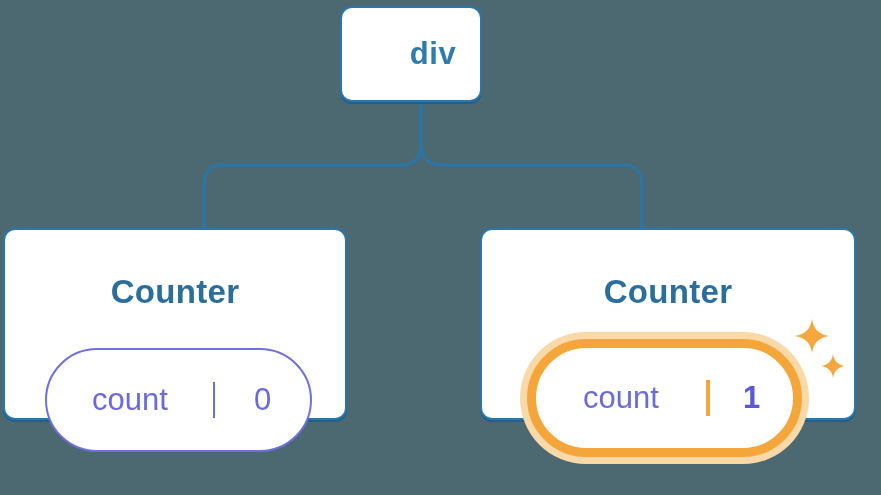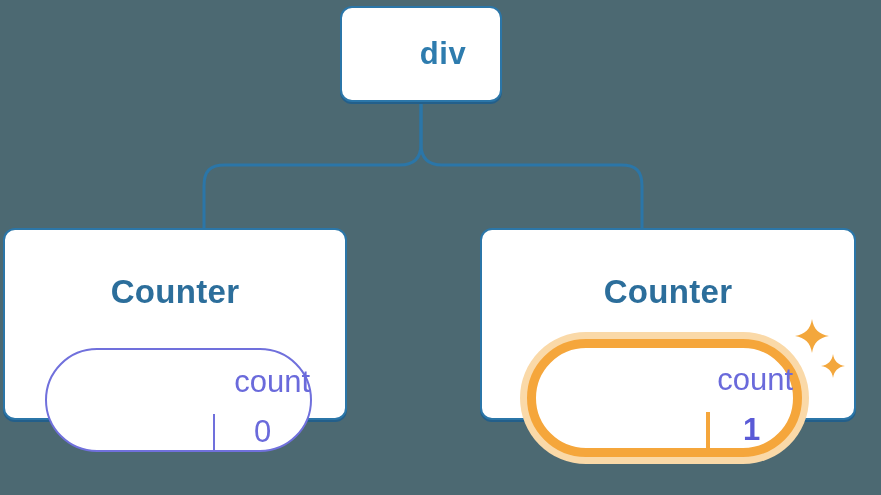--- a/index.html
+++ b/index.html
@@ -23,21 +23,21 @@
   .node-box {
     position: absolute;
     background: #ffffff;
     border: 2.5px solid #2B76A8;
     border-radius: 12px;
     box-shadow: 0 2px 0 #235F8A;
     box-sizing: border-box;
   }
   .root-node {
     left: 340px; top: 6px;
-    width: 162px; height: 96px;
+    width: 142px; height: 96px;
     display: flex;
     align-items: center;
     justify-content: center;
     padding-left: 44px;
   }
   .root-label {
     color: #2E7CAE;
     font-size: 31px;
     font-weight: 600;
     letter-spacing: 0.5px;
@@ -60,24 +60,23 @@
     top: 43px;
     text-align: center;
     color: #2C6E9B;
     font-size: 33px;
     font-weight: 600;
     letter-spacing: 0.3px;
   }
   .pill {
     position: absolute;
     display: flex;
-    align-items: flex-end;
+    align-items: center;
     background: #ffffff;
     box-sizing: border-box;
-    flex-direction: column;
   }
   .pill-plain {
     left: 40px; top: 118px;
     width: 267px; height: 104px;
     border: 2px solid #7070DC;
     border-radius: 52px;
   }
   .pill-highlight {
     left: 45px; top: 109px;
     width: 275px; height: 118px;

